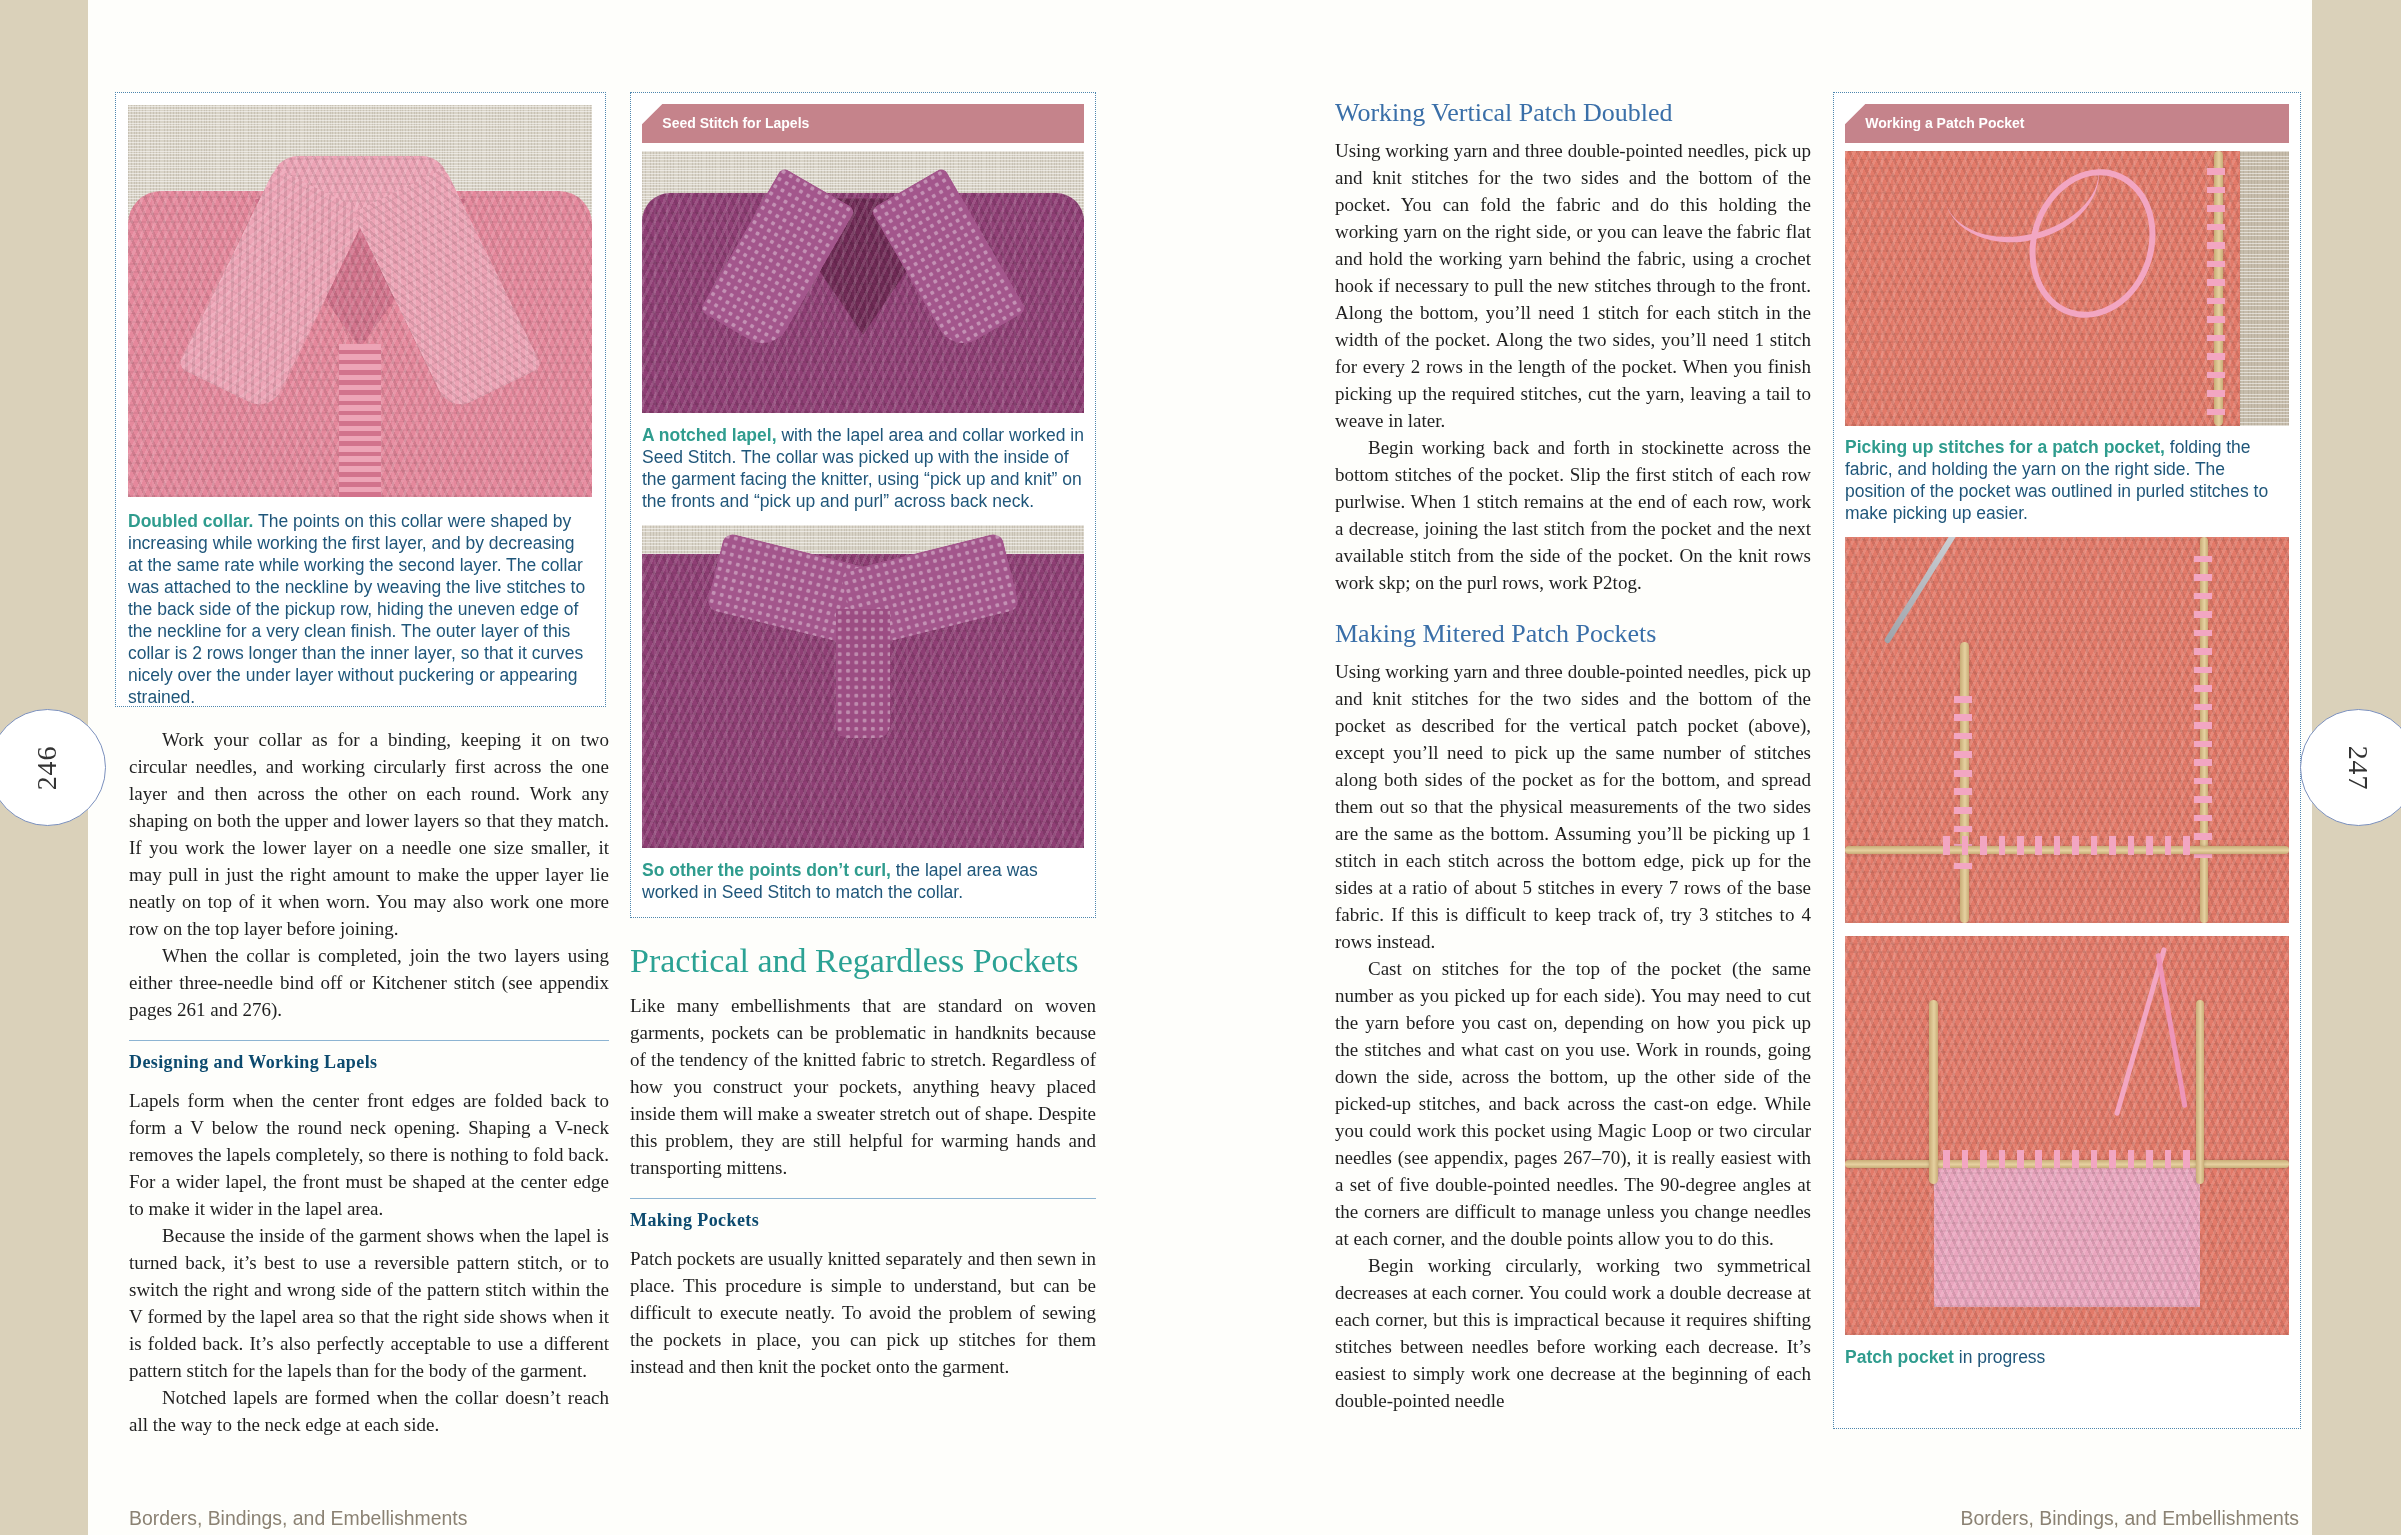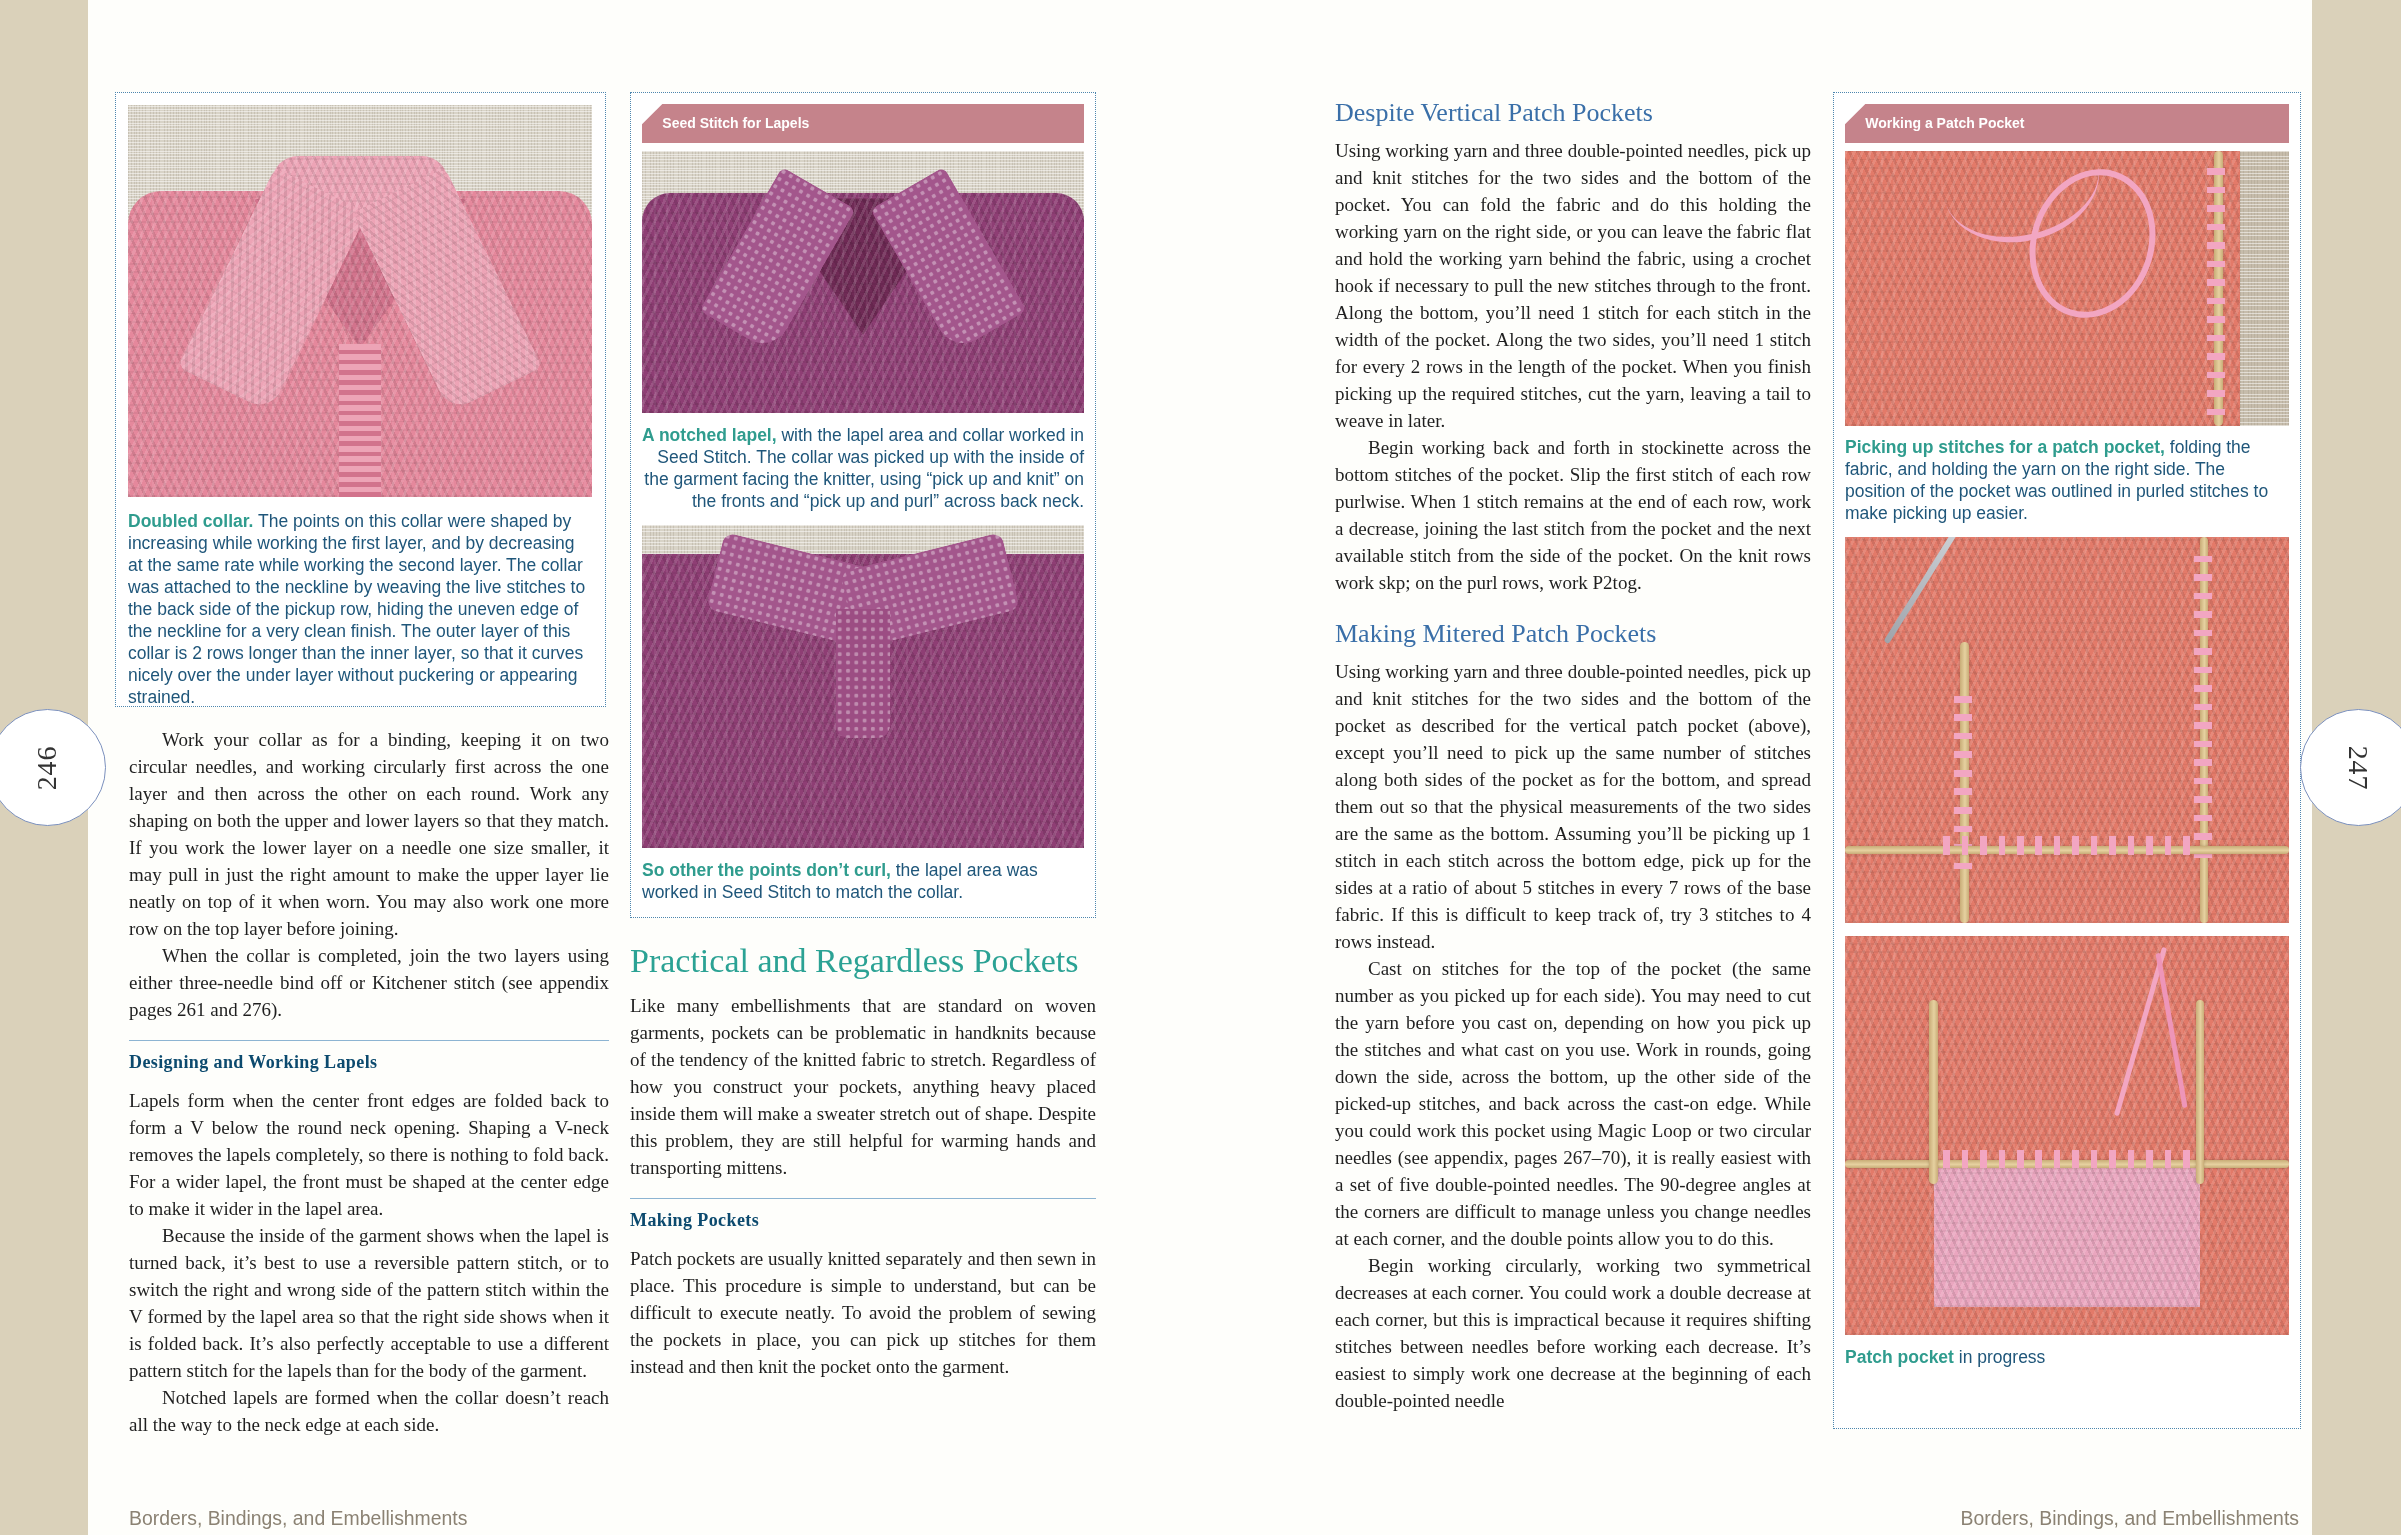--- a/index.html
+++ b/index.html
@@ -88,21 +88,21 @@
 
   <div class="dotted-box" style="left:630px;top:92px;width:466px;height:826px;padding:11px;">
     <div class="banner">Seed Stitch for Lapels</div>
     <div class="photo" style="width:442px;height:262px;margin-top:8.3px;">
       <div class="abs linen" style="left:0;top:0;right:0;height:26%;"></div>
       <div class="abs knit" style="left:0;top:16%;right:0;bottom:0;background-color:#8e3e74;border-radius:28px 28px 0 0;"></div>
       <div class="abs knit" style="left:29%;top:18%;width:42%;height:52%;background-color:#6f2a55;clip-path:polygon(0 0,100% 0,50% 100%);"></div>
       <div class="abs seed" style="left:21%;top:10%;width:85px;height:166px;background-color:#a3568c;border-radius:7.4px 7.4px 28px 7.4px;transform:rotate(30deg);"></div>
       <div class="abs seed" style="right:21%;top:10%;width:85px;height:166px;background-color:#a3568c;border-radius:7.4px 7.4px 7.4px 28px;transform:rotate(-30deg);"></div>
     </div>
-    <p class="caption" style="margin-top:11px;width:442px;text-align:right;"><span class="lead">A notched lapel,</span><span> with the lapel area and collar worked in Seed Stitch. The collar was picked up with the inside of the garment facing the knitter, using “pick up and knit” on the fronts and “pick up and purl” across back neck.</span></p>
+    <p class="caption" style="margin-top:11px;width:442px;"><span class="lead">A notched lapel,</span><span> with the lapel area and collar worked in Seed Stitch. The collar was picked up with the inside of the garment facing the knitter, using “pick up and knit” on the fronts and “pick up and purl” across back neck.</span></p>
     <div class="photo" style="width:442px;height:323px;margin-top:13px;">
       <div class="abs knit" style="left:0;top:0;right:0;bottom:0;background-color:#8e3e74;"></div>
       <div class="abs linen" style="left:0;top:0;right:0;height:9%;"></div>
       <div class="abs seed" style="left:16%;top:8%;width:166px;height:79px;background-color:#a3568c;border-radius:11px 11px 37px 11px;transform:rotate(14deg);"></div>
       <div class="abs seed" style="right:16%;top:8%;width:166px;height:79px;background-color:#a3568c;border-radius:11px 11px 11px 37px;transform:rotate(-14deg);"></div>
       <div class="abs seed" style="left:44%;top:26%;width:12%;height:40%;background-color:#9c4d83;border-radius:0 0 13px 13px;"></div>
     </div>
     <p class="caption" style="margin-top:11px;width:442px;"><span class="lead">So other the points don’t curl,</span><span> the lapel area was worked in Seed Stitch to match the collar.</span></p>
   </div>
 
@@ -114,21 +114,21 @@
     <p>Patch pockets are usually knitted separately and then sewn in place. This procedure is simple to understand, but can be difficult to execute neatly. To avoid the problem of sewing the pockets in place, you can pick up stitches for them instead and then knit the pocket onto the garment.</p>
   </div>
 
   <div class="footer" style="left:129px;top:1467px;">Borders, Bindings, and Embellishments</div>
 
   <div class="pagenum-circle" style="left:-11px;top:709px;">
     <span class="pagenum rot-ccw">246</span>
   </div>
 
   <div class="body-col" style="left:1335px;top:97px;width:476px;">
-    <div class="h-med">Despite Vertical Patch Pockets</div>
+    <div class="h-med">Working Vertical Patch Doubled</div>
     <p>Using working yarn and three double-pointed needles, pick up and knit stitches for the two sides and the bottom of the pocket. You can fold the fabric and do this holding the working yarn on the right side, or you can leave the fabric flat and hold the working yarn behind the fabric, using a crochet hook if necessary to pull the new stitches through to the front. Along the bottom, you’ll need 1 stitch for each stitch in the width of the pocket. Along the two sides, you’ll need 1 stitch for every 2 rows in the length of the pocket. When you finish picking up the required stitches, cut the yarn, leaving a tail to weave in later.</p>
     <p class="indent">Begin working back and forth in stockinette across the bottom stitches of the pocket. Slip the first stitch of each row purlwise. When 1 stitch remains at the end of each row, work a decrease, joining the last stitch from the pocket and the next available stitch from the side of the pocket. On the knit rows work skp; on the purl rows, work P2tog.</p>
     <div class="h-med" style="margin-top:22px;">Making Mitered Patch Pockets</div>
     <p>Using working yarn and three double-pointed needles, pick up and knit stitches for the two sides and the bottom of the pocket as described for the vertical patch pocket (above), except you’ll need to pick up the same number of stitches along both sides of the pocket as for the bottom, and spread them out so that the physical measurements of the two sides are the same as the bottom. Assuming you’ll be picking up 1 stitch in each stitch across the bottom edge, pick up for the sides at a ratio of about 5 stitches in every 7 rows of the base fabric. If this is difficult to keep track of, try 3 stitches to 4 rows instead.</p>
     <p class="indent">Cast on stitches for the top of the pocket (the same number as you picked up for each side). You may need to cut the yarn before you cast on, depending on how you pick up the stitches and what cast on you use. Work in rounds, going down the side, across the bottom, up the other side of the picked-up stitches, and back across the cast-on edge. While you could work this pocket using Magic Loop or two circular needles (see appendix, pages 267–70), it is really easiest with a set of five double-pointed needles. The 90-degree angles at the corners are difficult to manage unless you change needles at each corner, and the double points allow you to do this.</p>
     <p class="indent">Begin working circularly, working two symmetrical decreases at each corner. You could work a double decrease at each corner, but this is impractical because it requires shifting stitches between needles before working each decrease. It’s easiest to simply work one decrease at the beginning of each double-pointed needle</p>
   </div>
 
   <div class="dotted-box" style="left:1833px;top:92px;width:468px;height:1337px;padding:11px;">
     <div class="banner">Working a Patch Pocket</div>

